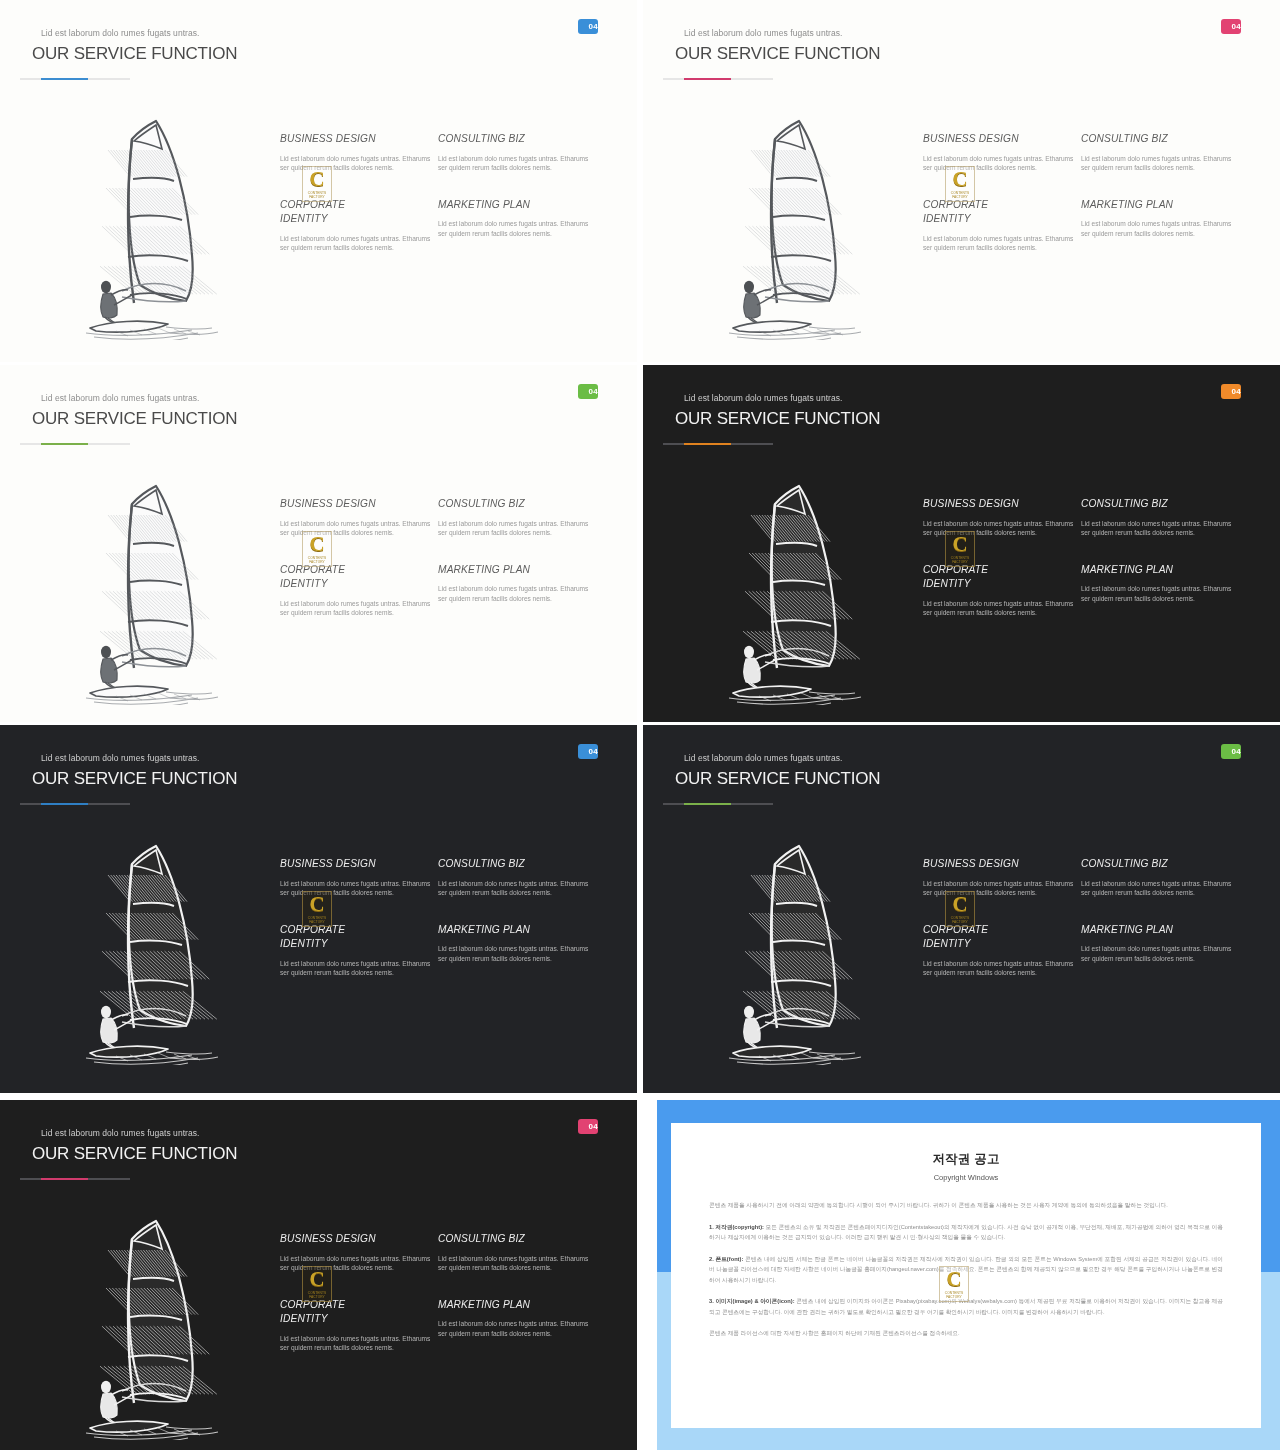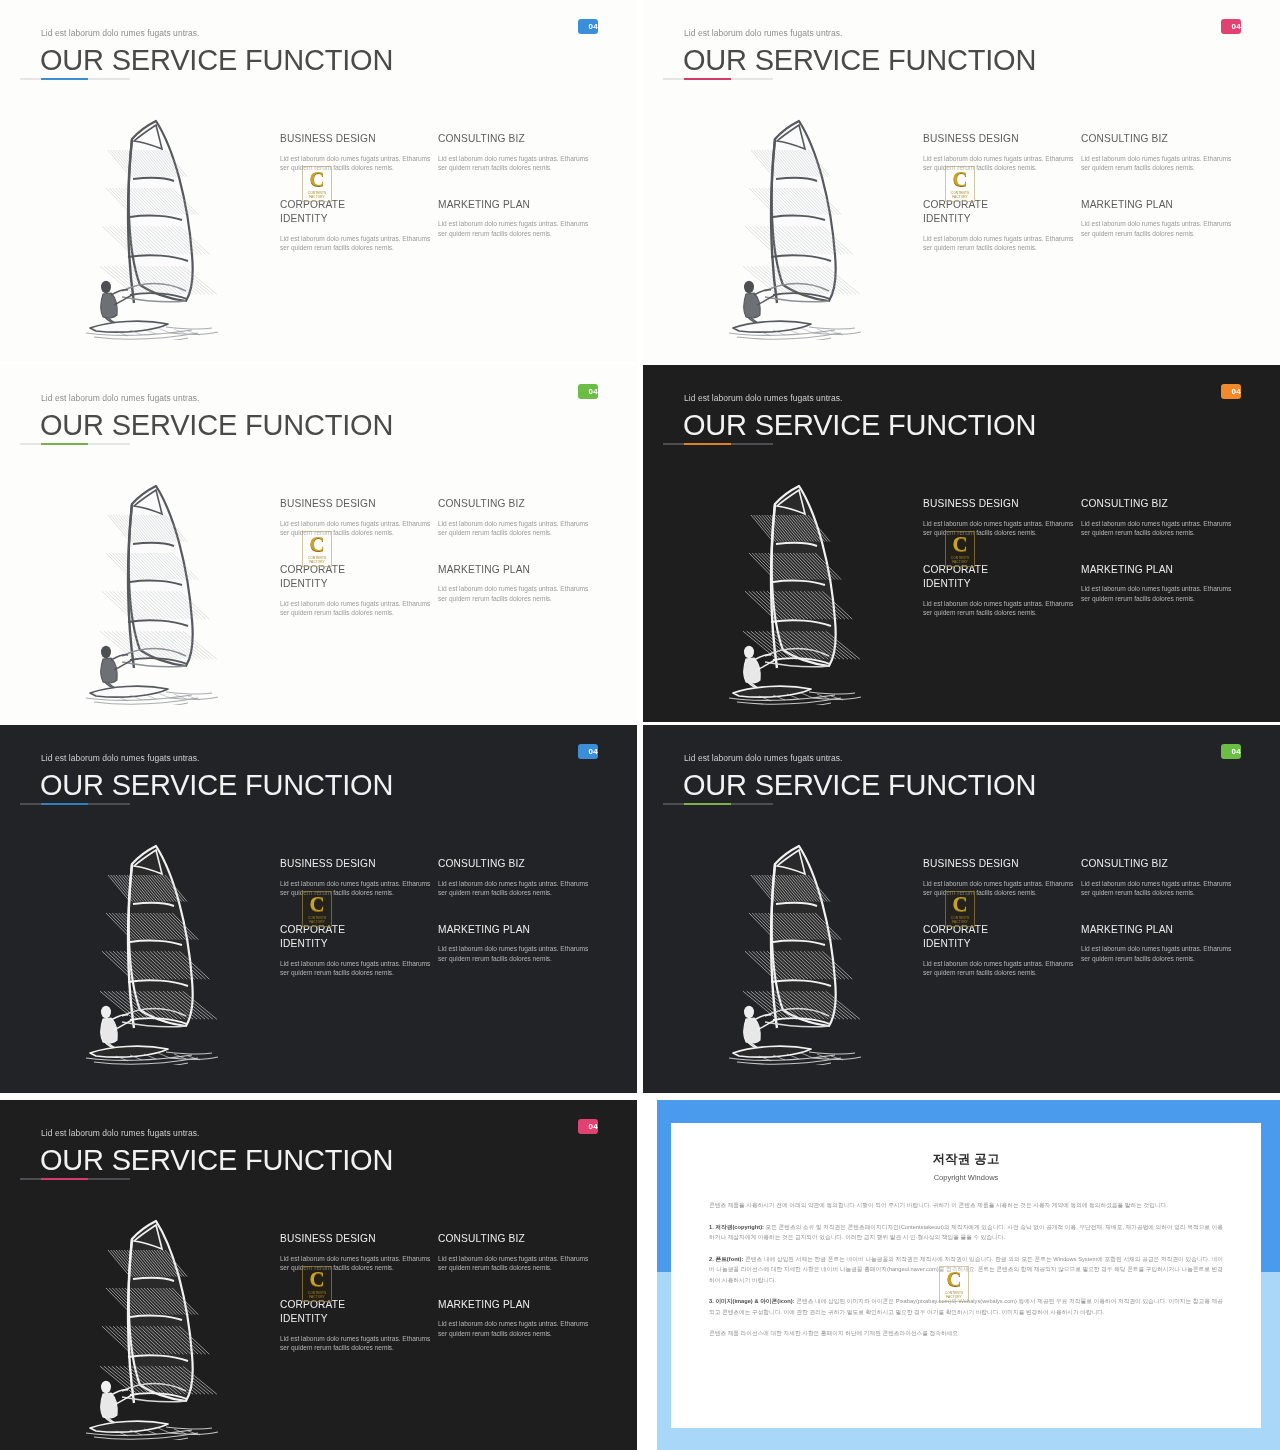--- a/index.html
+++ b/index.html
@@ -43,22 +43,22 @@
     position: absolute;
     left: 41px; top: 28px;
     font-size: 8.5px;
     letter-spacing: .05px;
     color: #8d8d8d;
   }
   .slide.dark .eyebrow, .slide.dark2 .eyebrow { color: #cfcfcf; }
 
   .title {
     position: absolute;
-    left: 40px; top: 44px;
-    font-size: 29px;
+    left: 32px; top: 44px;
+    font-size: 17px;
     font-weight: 400;
     letter-spacing: -0.2px;
     color: #4a4a4a;
     white-space: nowrap;
   }
   .slide.dark .title, .slide.dark2 .title { color: #f2f2f2; }
 
   .rule {
     position: absolute;
     left: 20px; top: 78px;
@@ -93,20 +93,21 @@
   }
   .feat:first-child { width: 158px; }
   .feat h4 {
     font-size: 10.2px;
     font-weight: 400;
     letter-spacing: .15px;
     color: #5c5c5c;
     line-height: 14.5px;
     margin-bottom: 7px;
     white-space: pre-line;
+    font-style: italic;
   }
   .feat p {
     font-size: 6.6px;
     line-height: 9.6px;
     color: #9a9a9a;
     letter-spacing: -0.02px;
   }
   .slide.dark .feat h4, .slide.dark2 .feat h4 { color: #ededed; }
   .slide.dark .feat p,  .slide.dark2 .feat p  { color: #b4b4b4; }
 

